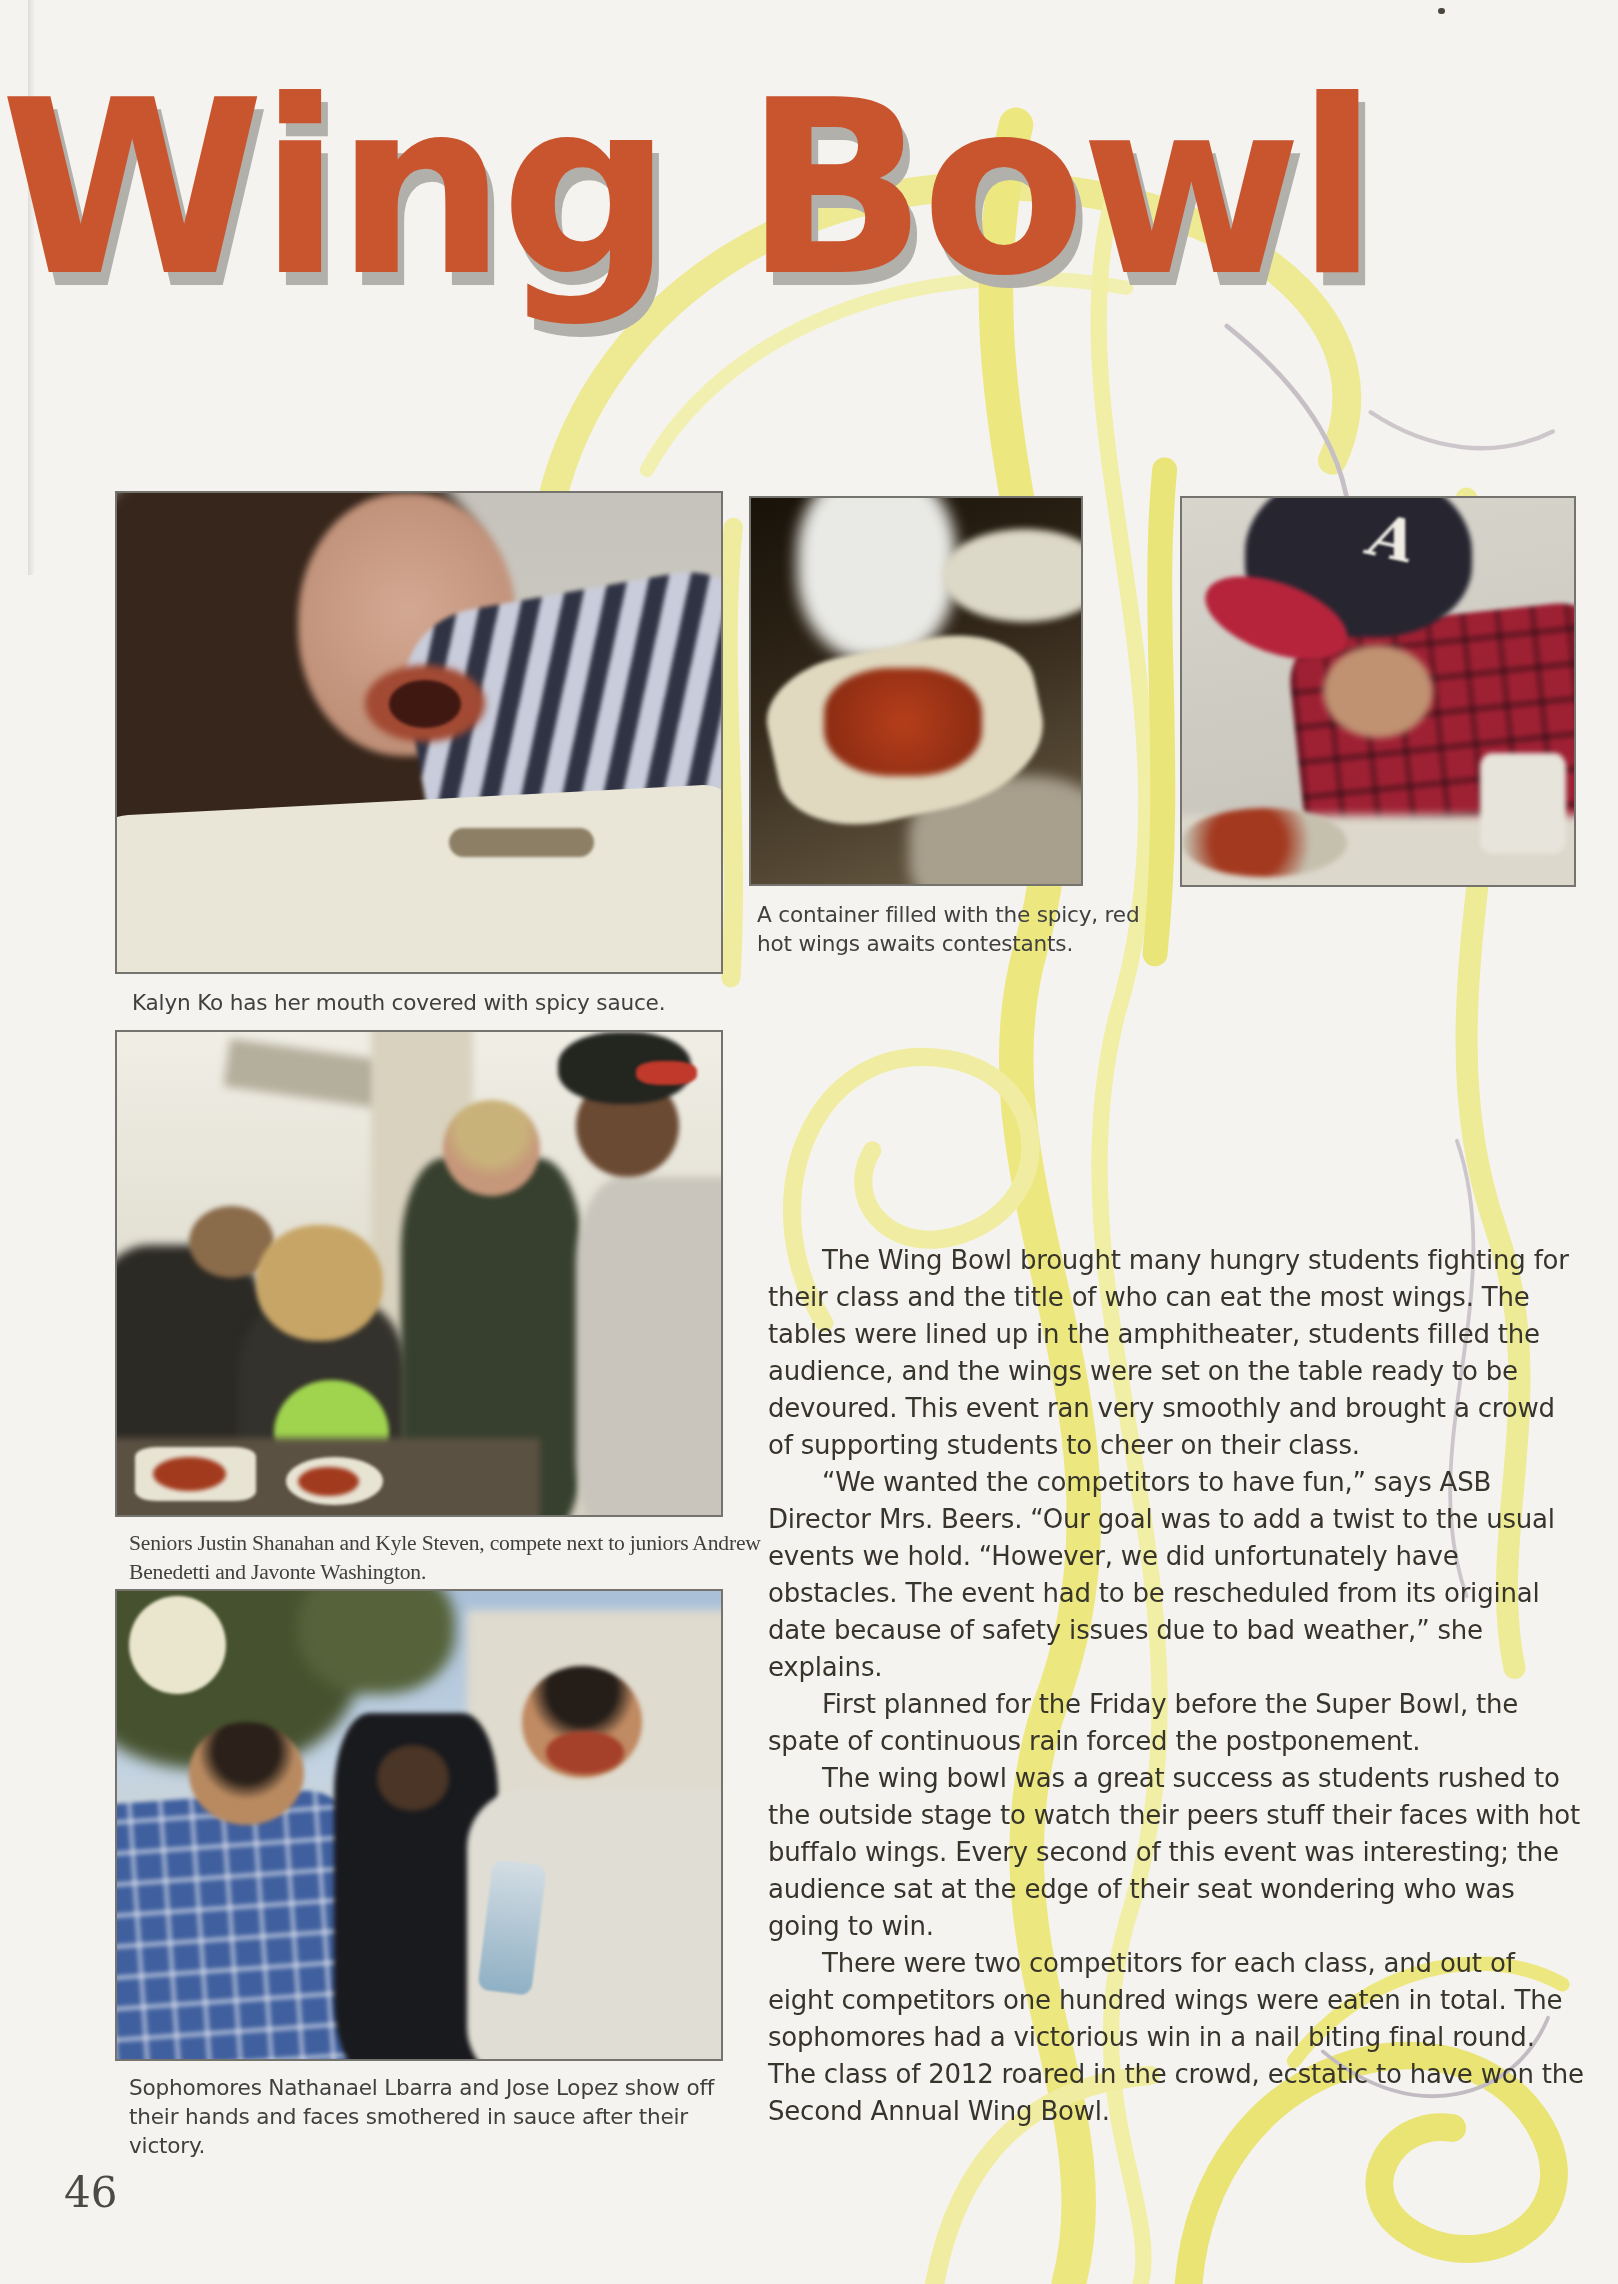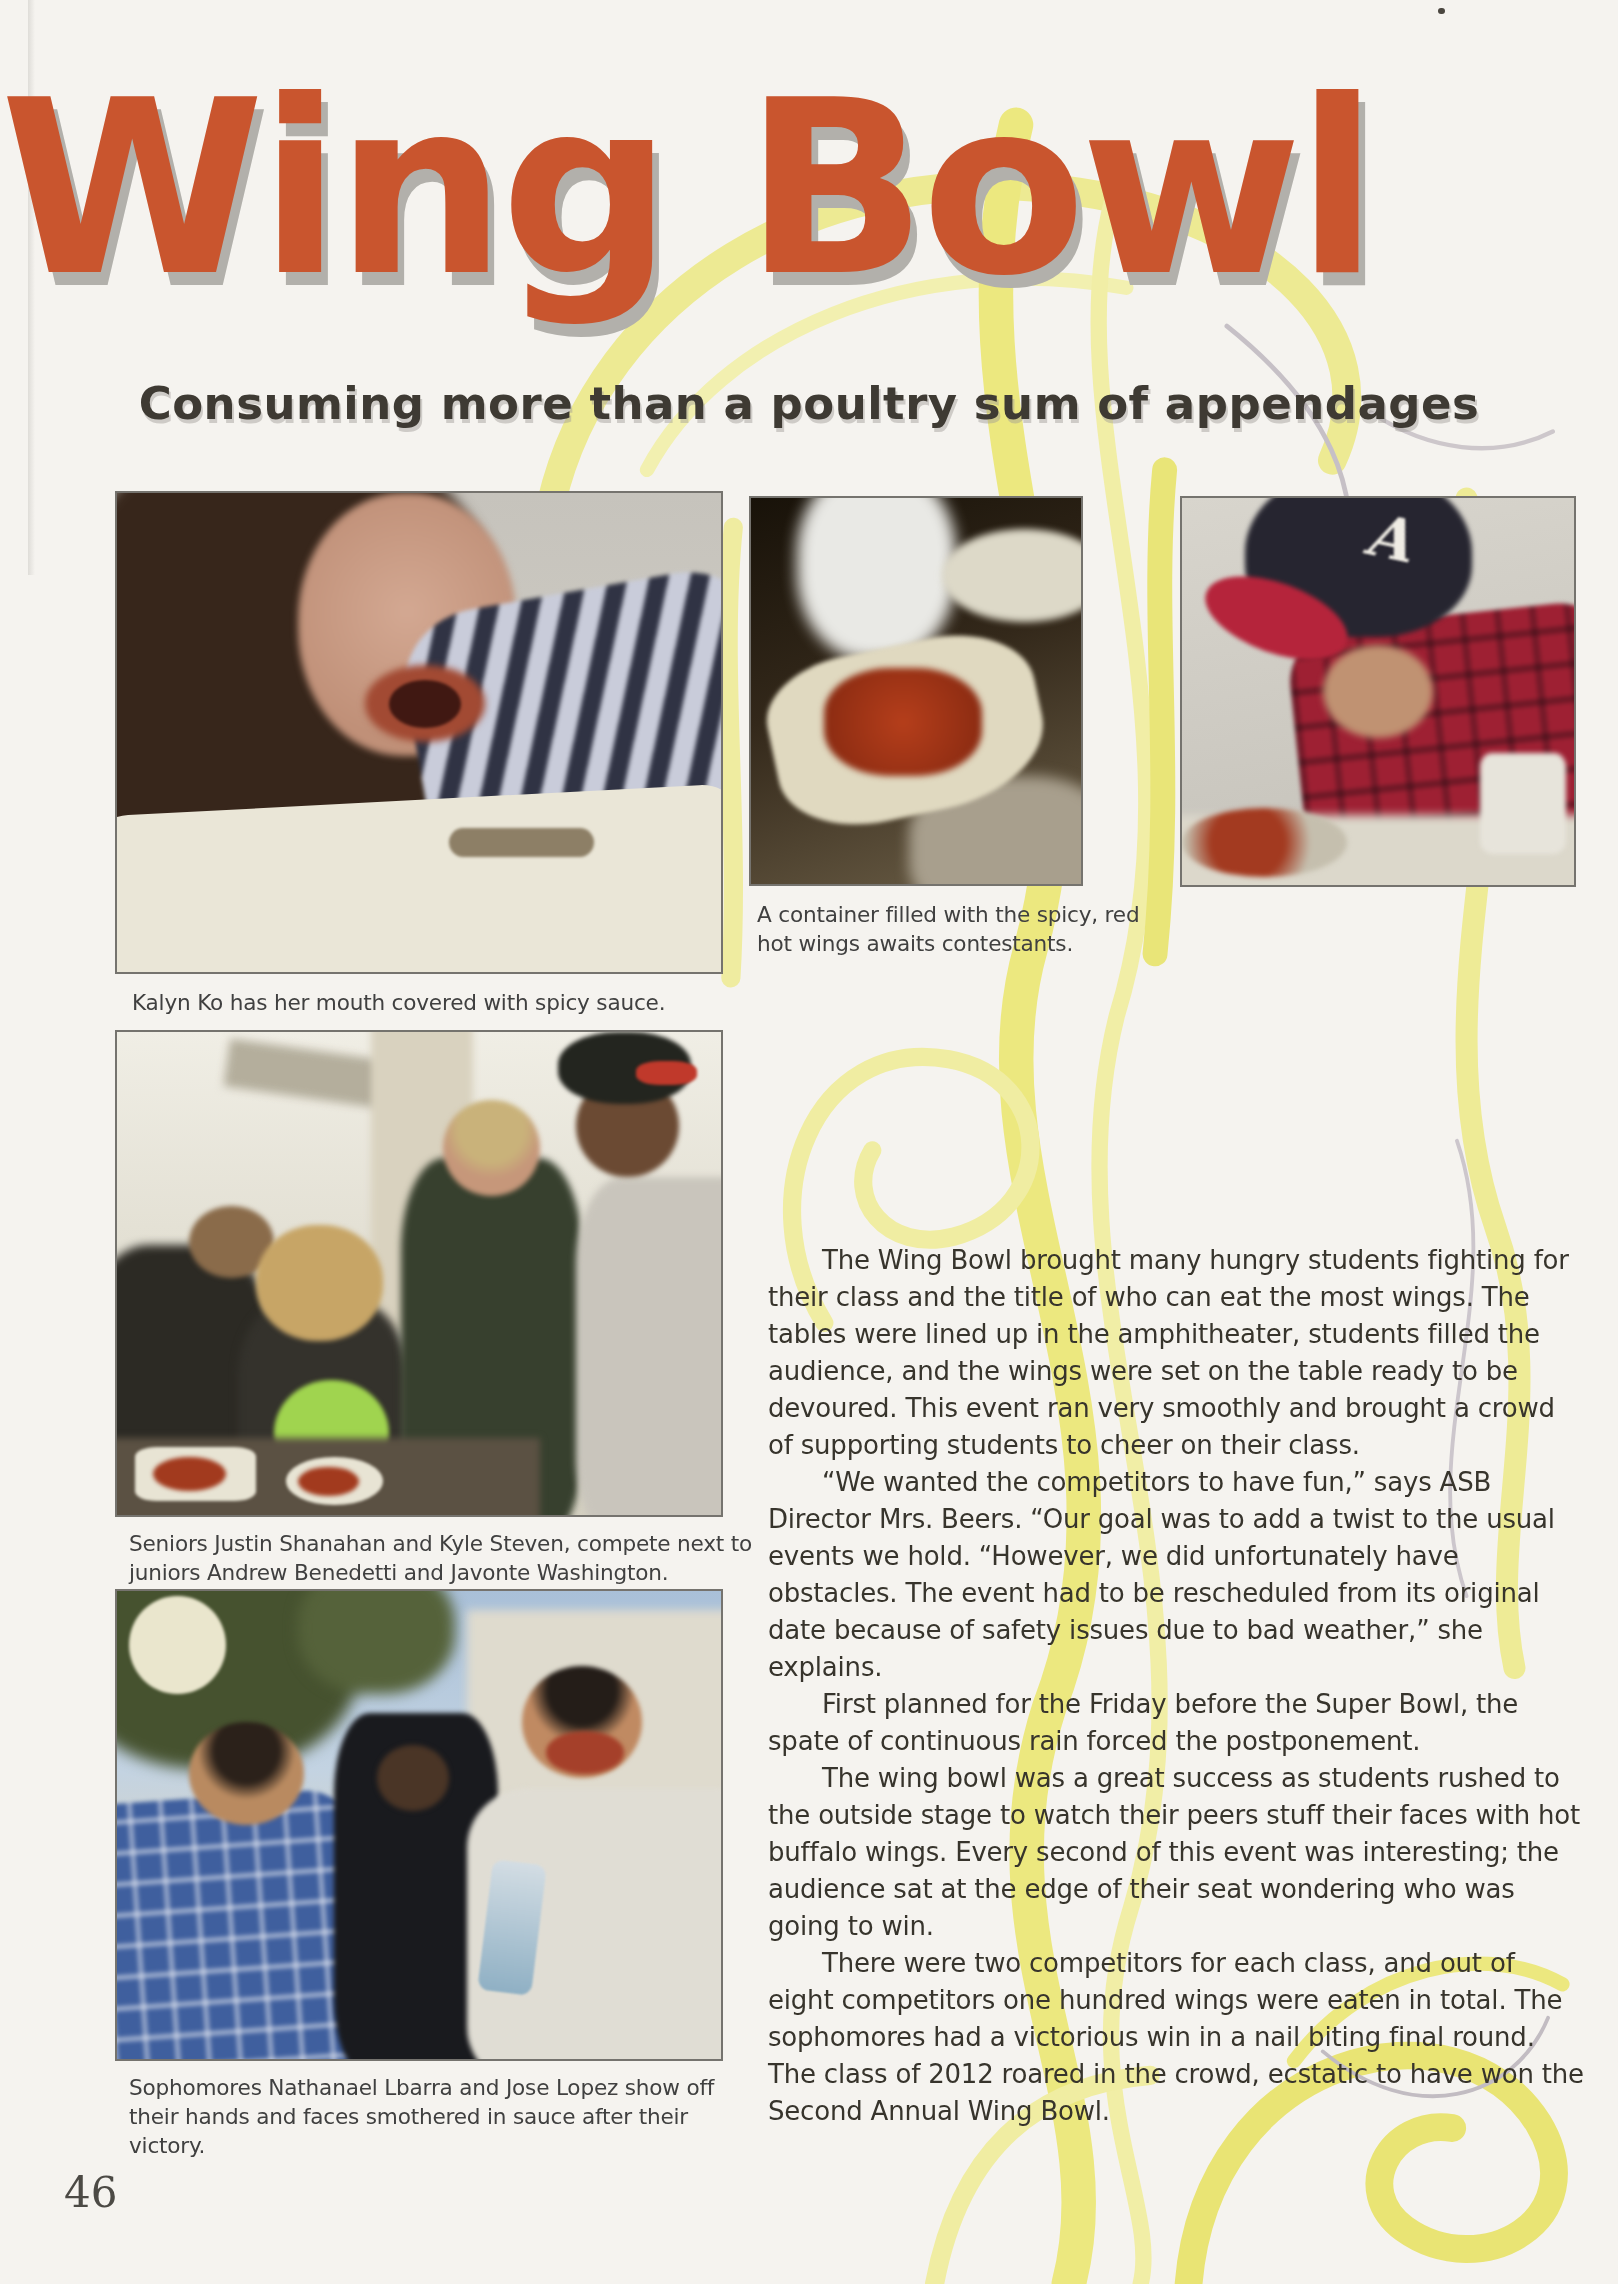--- a/index.html
+++ b/index.html
@@ -37,21 +37,21 @@
   .body-col p{margin:0;text-indent:54px;}
 
   
   .caption{
     position:absolute;z-index:3;margin:8px;
     font:normal 21.6px/29px "DejaVu Sans",sans-serif;color:#404040;letter-spacing:-0.2px;
   }
   .cap1{left:124px;top:980px;width:609px;}
   .cap2{left:749px;top:892px;width:383px;}
   .cap3{left:1180px;top:892px;width:417px;}
-  .cap4{left:121px;top:1521px;width:652px;}
+  .cap4{left:121px;top:1521px;width:652px;font-family:Liberation Serif, serif;}
   .cap5{left:121px;top:2065px;width:628px;}
 
   .page-number{
     position:absolute;left:64px;top:2172px;z-index:3;
     font:normal 42px/1 "DejaVu Serif",serif;color:#4c4a45;
   }
 
   
   .photo{
     position:absolute;z-index:2;overflow:hidden;margin:0;
@@ -161,21 +161,20 @@
       <path d="M3040 2380 C3150 2700 2950 3020 3060 3330" stroke="#ccc6cc" stroke-width="8"></path>
       <path d="M2760 4280 C2950 4440 3160 4380 3230 4210" stroke="#c2bcc2" stroke-width="8"></path>
       <path d="M1280 2300 C1240 2600 1300 2900 1270 3150" stroke="#d9d4d8" stroke-width="7"></path>
     </g>
   </svg>
 
   <div class="speck"></div>
   <div class="edge-shadow"></div>
 
   <h1 class="title">Wing Bowl</h1>
-  <h2 class="subtitle">Consuming more than a poultry sum of appendages</h2>
 
   <figure class="photo ph1">
     <div class="p1-wall"></div>
     <div class="p1-hair"></div>
     <div class="p1-face"></div>
     <div class="p1-shirt"></div>
     <div class="p1-sauce"></div>
     <div class="p1-mouth"></div>
     <div class="p1-lid"></div>
     <div class="p1-slot"></div>

